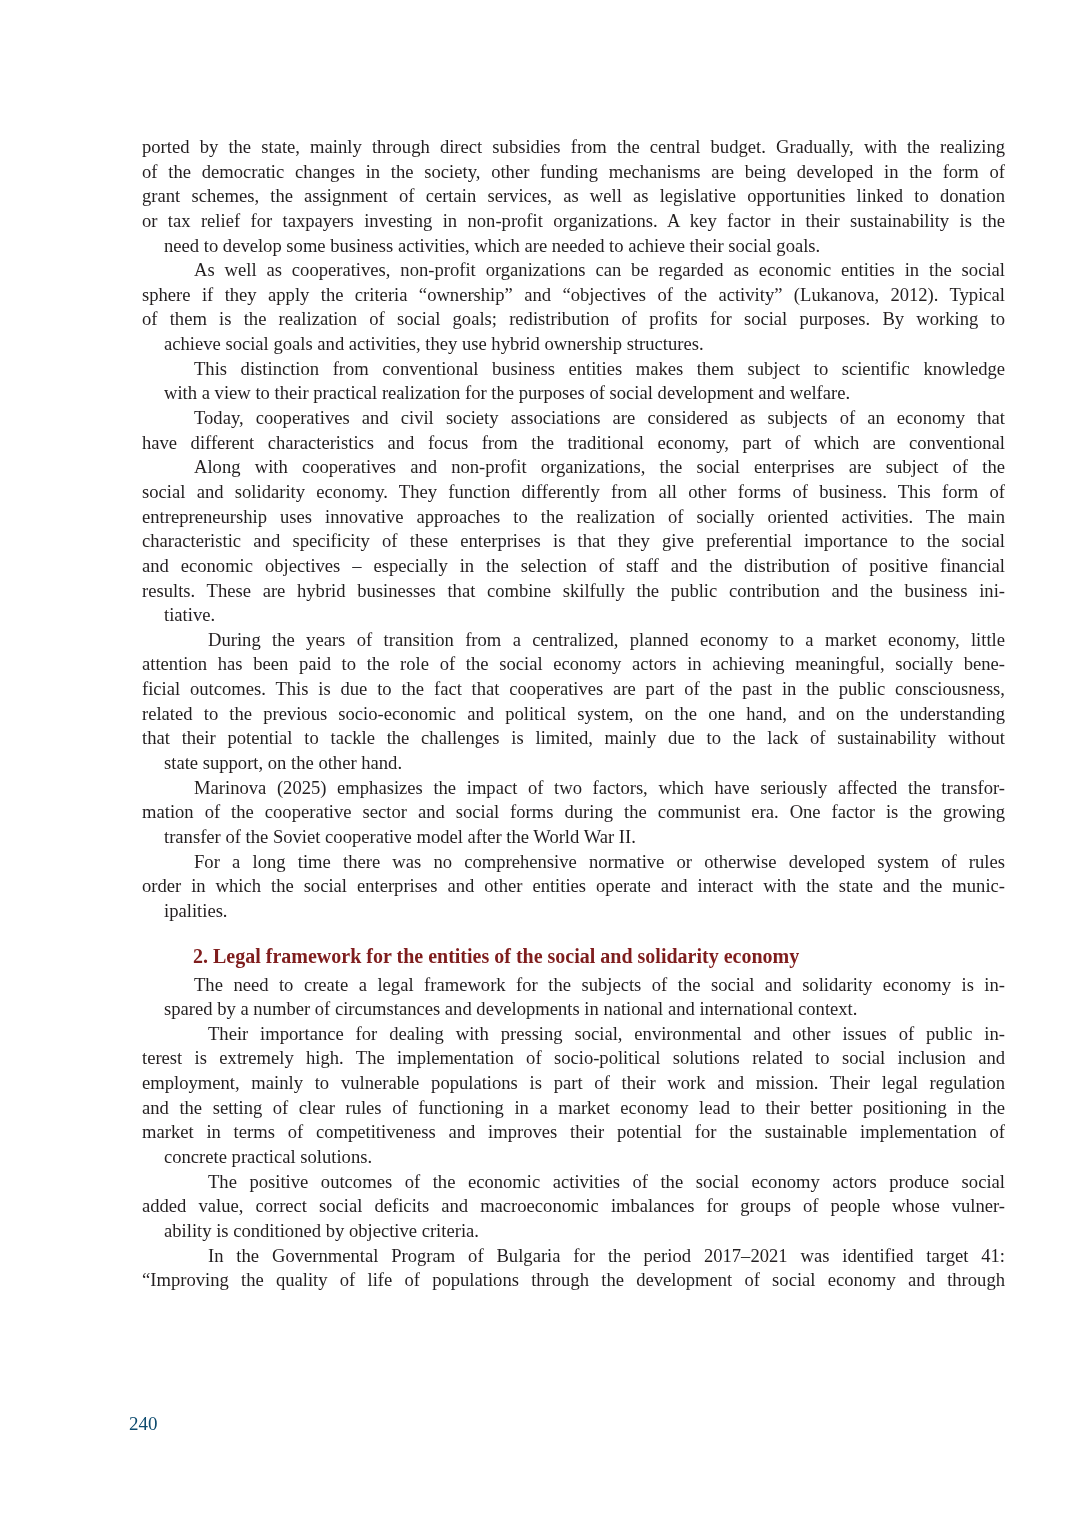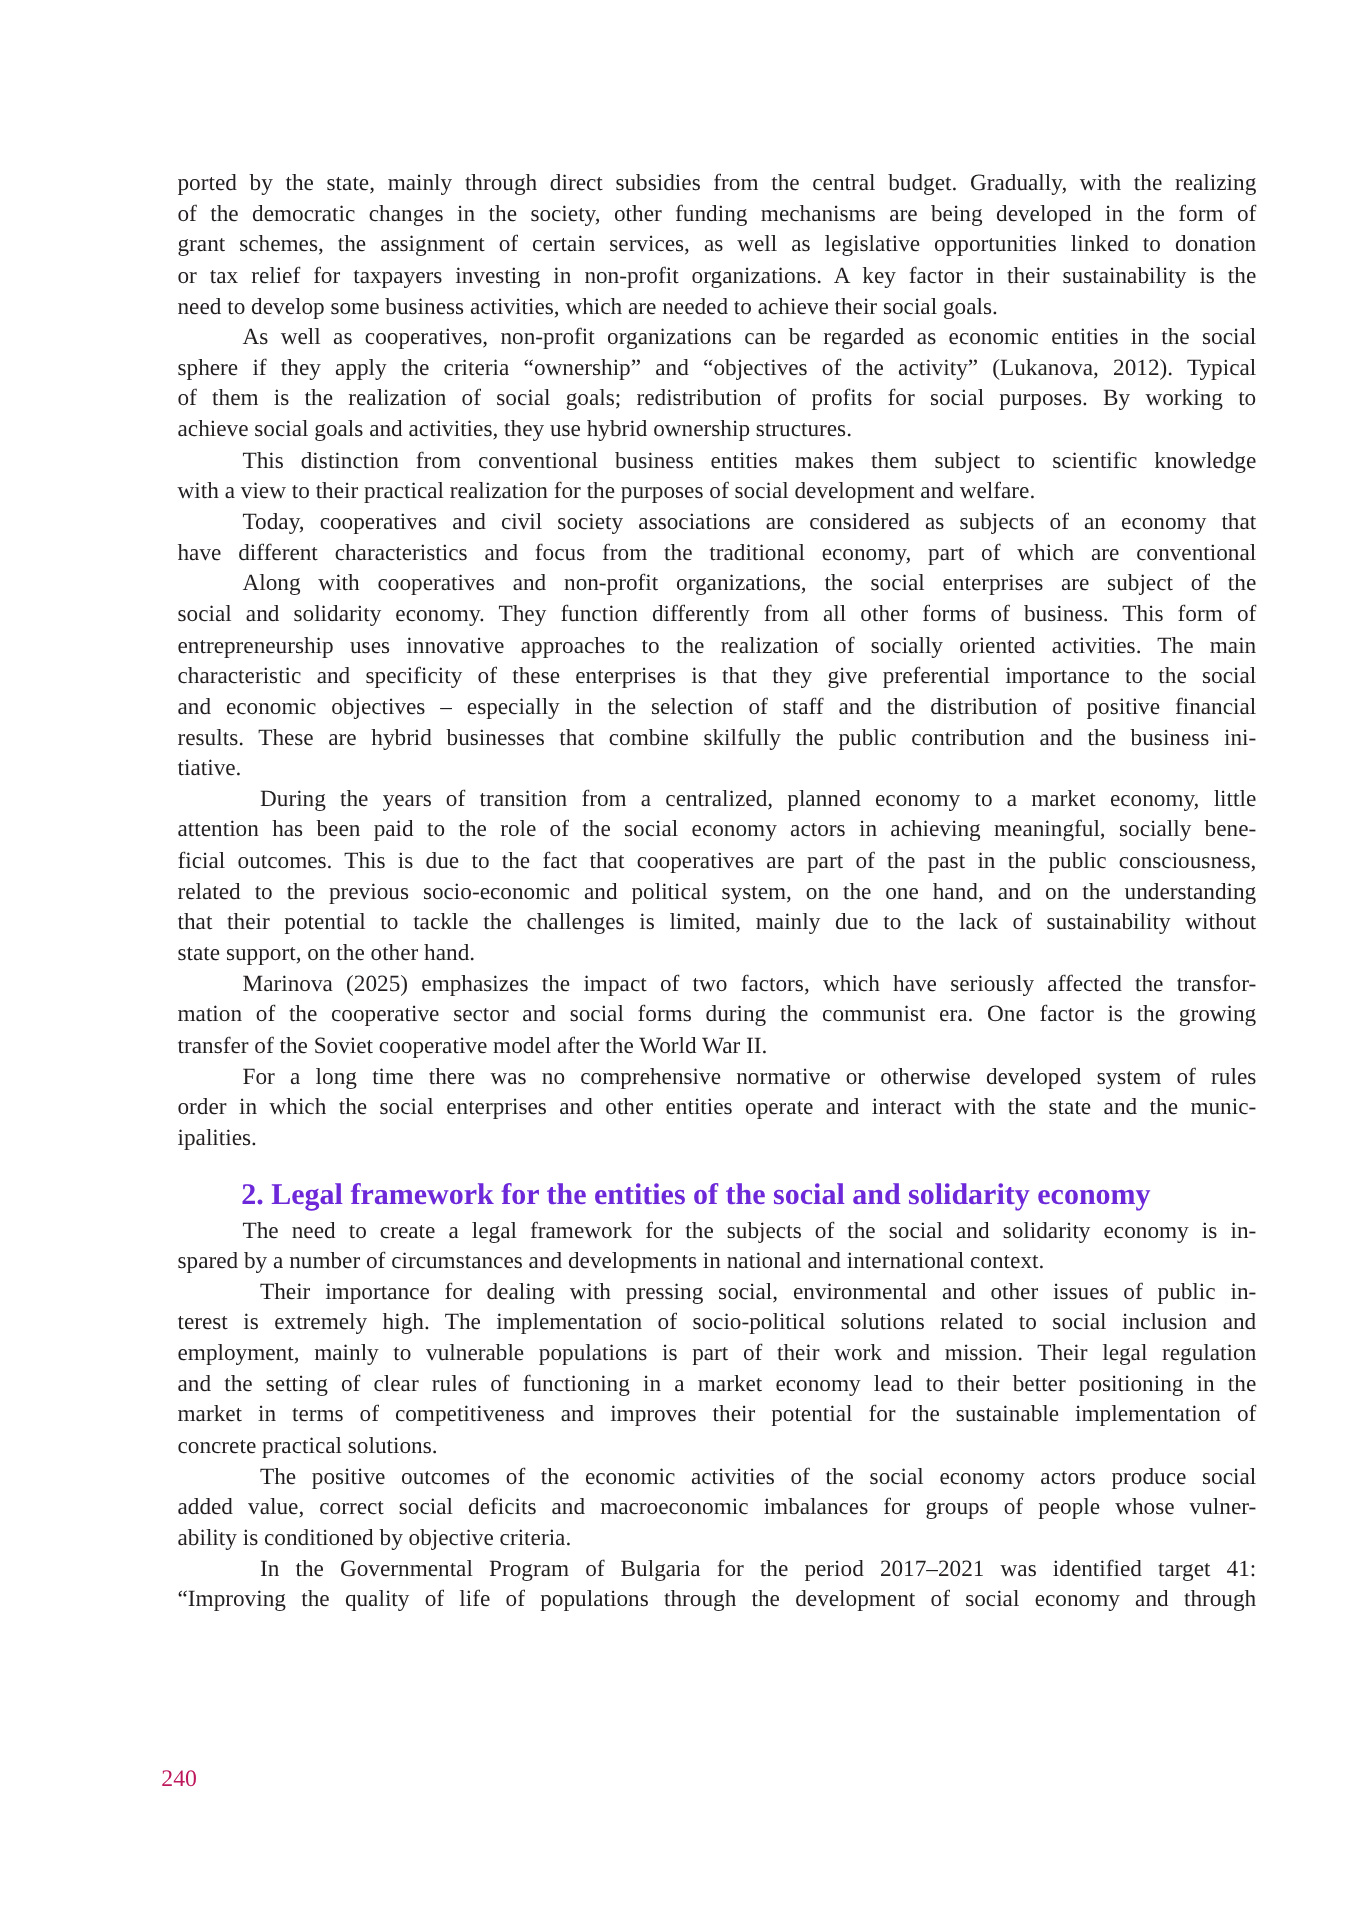--- a/index.html
+++ b/index.html
@@ -4,32 +4,32 @@
 <style>
   html, body { margin: 0; padding: 0; background: #ffffff; }
   body { width: 1080px; height: 1527px; position: relative; overflow: hidden; }
   .page {
     position: absolute; left: 142px; top: 135px; width: 863px;
     font-family: "Liberation Serif", "DejaVu Serif", serif;
     font-size: 18.6px; color: #231f20; line-height: 24.65px;
   }
   .para { margin: 0; }
   .ln { display: block; white-space: nowrap; text-align: justify; text-align-last: justify; height: 24.65px; overflow: visible; }
-  .ln.last { text-align-last: left; }
+  .ln.last { text-align-last: left; margin-left: 22px; }
   .ind { text-indent: 52px; }
   .ind2 { text-indent: 66px; }
   .heading {
     margin: 19px 0 0 0; padding-left: 51px;
     font-family: "Liberation Serif", "DejaVu Serif", serif;
-    font-weight: bold; font-size: 24px; line-height: 27px; color: #6d28d9; height: 30px;
+    font-weight: bold; font-size: 20px; line-height: 27px; color: #7f1d1d; height: 30px;
   }
   .pagenum {
     position: absolute; left: 129px; top: 1413px;
     font-family: "Liberation Serif", "DejaVu Serif", serif;
-    font-size: 19px; color: #be185d;
+    font-size: 19px; color: #0c4a6e;
   }
 </style>
 </head>
 <body>
 
 <div class="page">
   <div id="before">
       <div class="para">
         <span class="ln">ported by the state, mainly through direct subsidies from the central budget. Gradually, with the realizing</span>
         <span class="ln">of the democratic changes in the society, other funding mechanisms are being developed in the form of</span>

